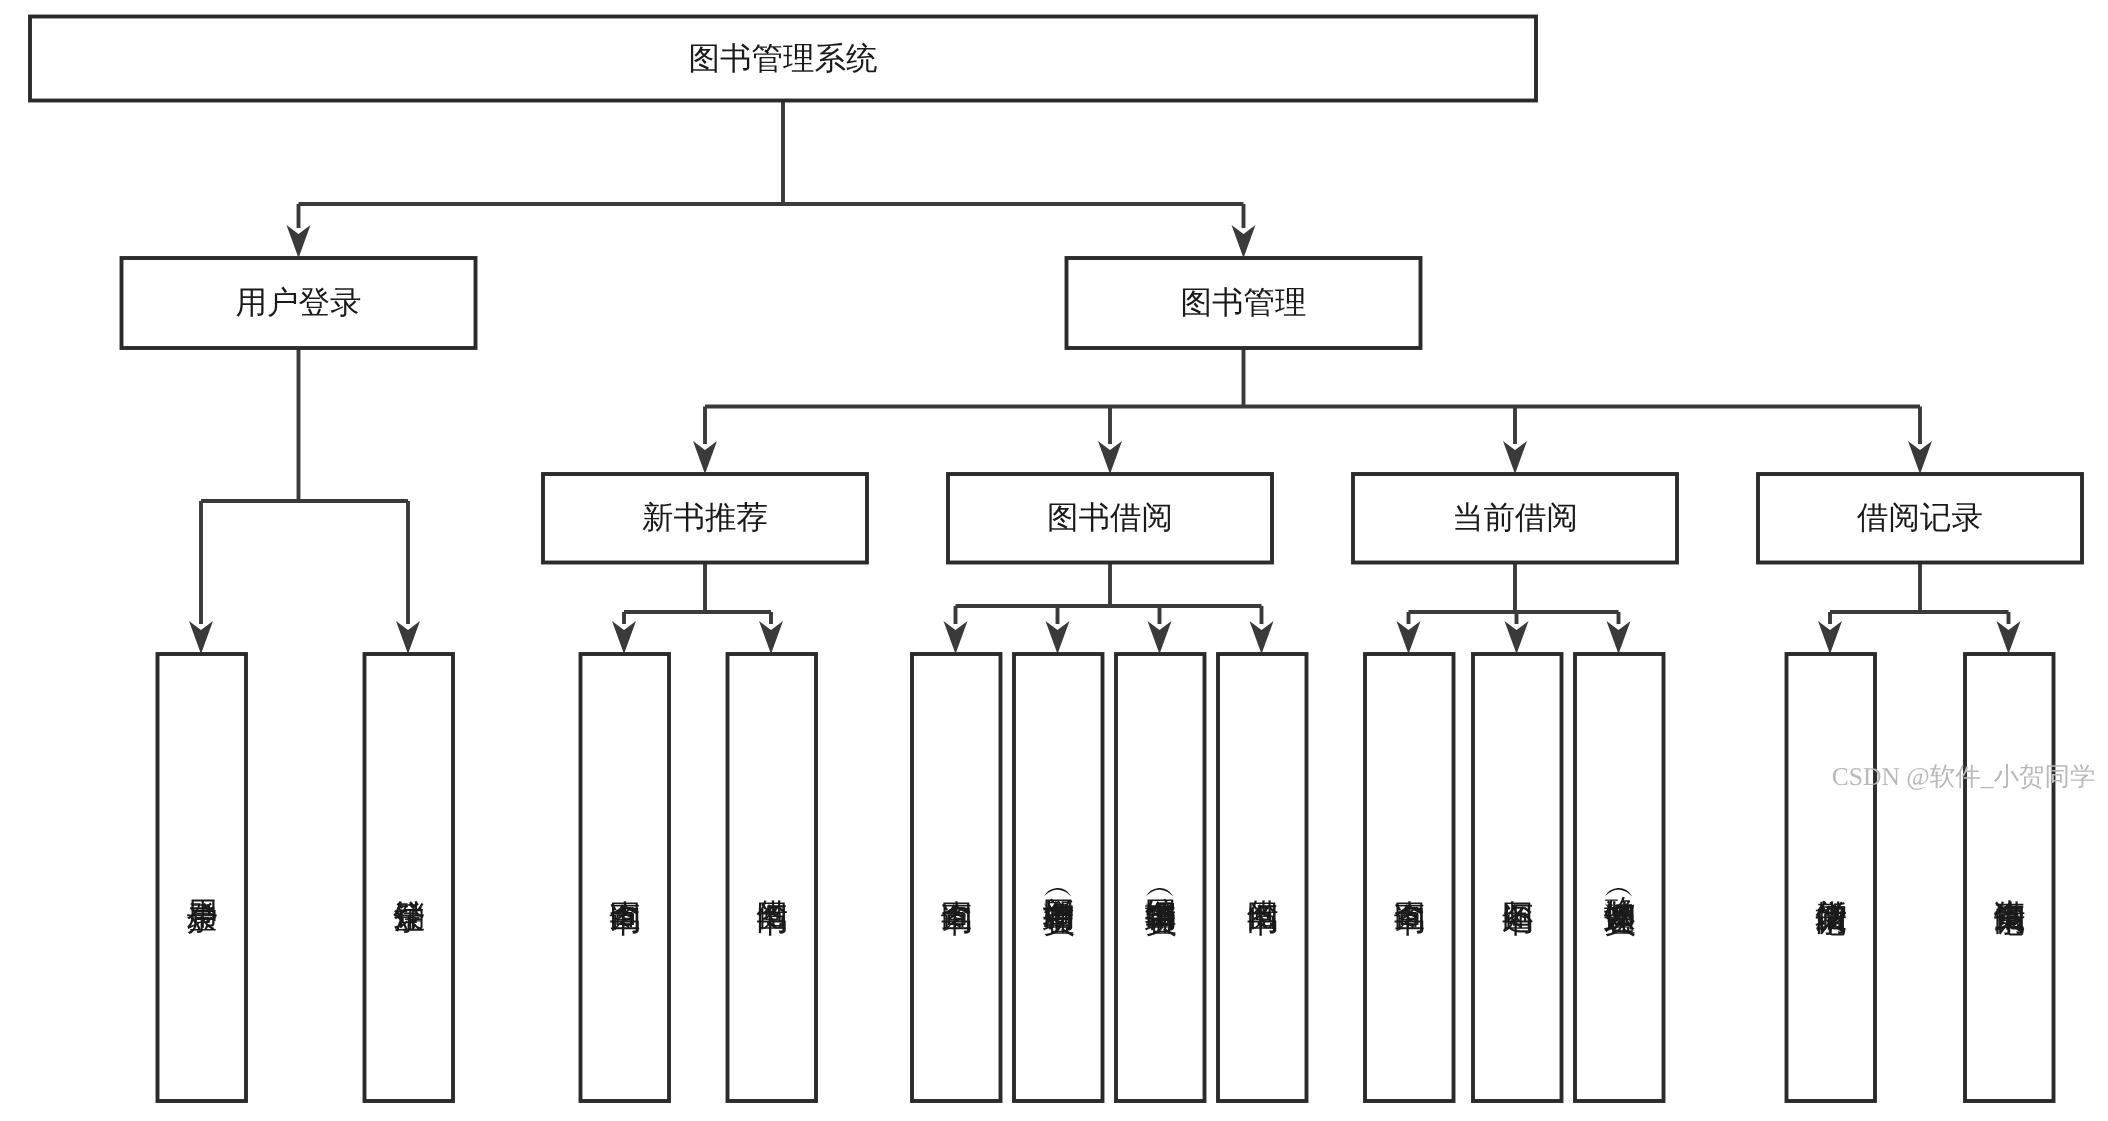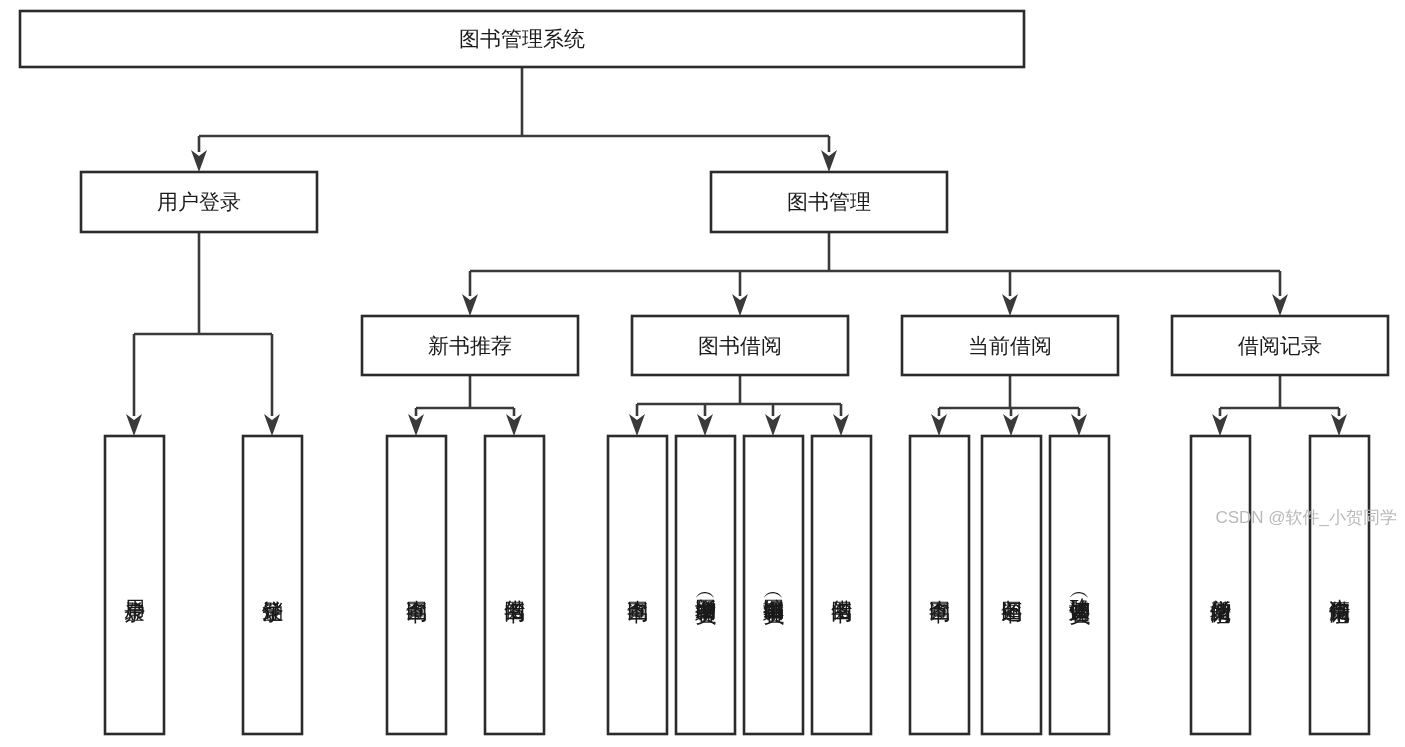--- a/index.html
+++ b/index.html
@@ -61,21 +61,21 @@
     font-size: 21px;
     line-height: 1.08;
     color: #1a1a1a;
     letter-spacing: 1px;
     white-space: nowrap;
   }
   .watermark {
     position: absolute;
     right: 8px;
     bottom: 4px;
-    font-family: Liberation Sans, sans-serif;
+    font-family: Liberation Serif, serif;
     font-size: 17px;
     color: #b9b9b9;
     white-space: nowrap;
   }
 </style>
 </head>
 <body>
 
 <div id="diagram-root">
 

